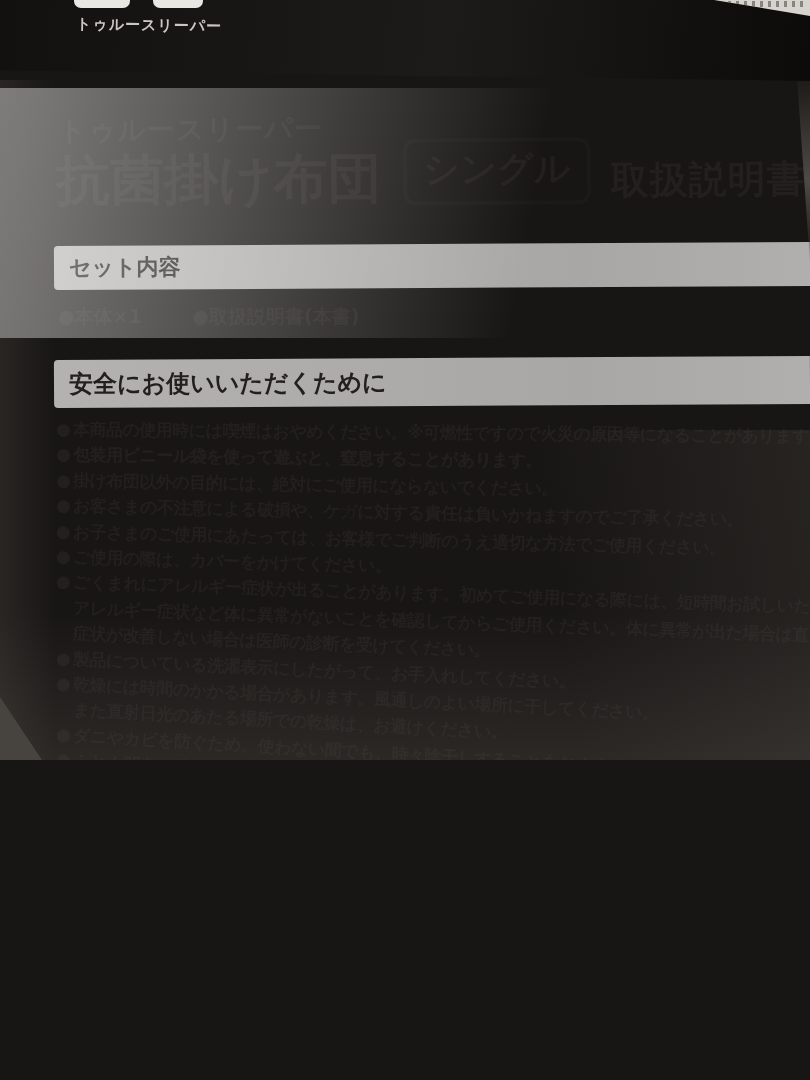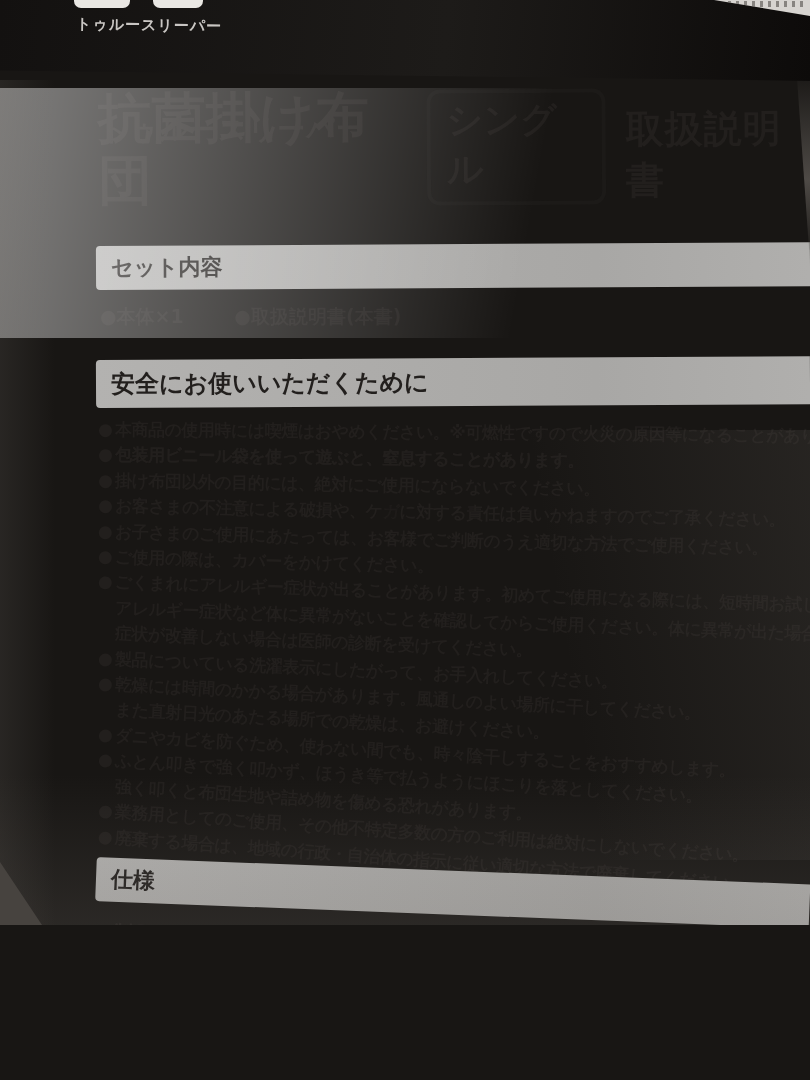--- a/index.html
+++ b/index.html
@@ -1,16 +1,16 @@
 <!DOCTYPE html>
 <html><head>
 <meta charset="utf-8">
 <style>
   html,body{margin:0;padding:0;background:#181614;}
-  .page{position:relative;width:810px;height:925px;overflow:hidden;
+  .page{position:relative;width:810px;height:760px;overflow:hidden;
     background:linear-gradient(150deg,#f2f0ed 0%,#ecead7e 0,#ebe9e6 45%,#e5e3e0 72%,#d9d7d4 100%);
     font-family:"DejaVu Sans",sans-serif;color:#221f1d;}
   
   .top-band{position:absolute;top:0;left:0;width:810px;height:88px;
     background:linear-gradient(95deg,#131110,#1d1b19 55%,#0d0b0a);
     clip-path:polygon(0 0,100% 0,100% 92%,0 80%);z-index:5;}
   .band-brand{position:absolute;left:76px;top:16px;font-size:15px;font-weight:700;
     color:#c9c6c3;letter-spacing:1px;transform:rotate(1deg);}
   .logo-frag{position:absolute;top:-3px;height:11px;background:#e9e7e3;border-radius:0 0 7px 7px;}
   .f1{left:74px;width:56px;}
@@ -28,21 +28,21 @@
     background:linear-gradient(100deg,rgba(255,255,255,.45),rgba(255,255,255,0) 65%);}
   .shade-right{top:430px;right:0;width:330px;height:430px;
     background:linear-gradient(260deg,rgba(115,110,104,.16),rgba(115,110,104,0) 70%);}
   .shade-bottom{bottom:0;left:0;width:810px;height:150px;
     background:linear-gradient(to bottom,rgba(110,105,100,0),rgba(110,105,100,.22));}
   .shade-left{top:80px;left:0;width:55px;height:1000px;
     background:linear-gradient(to right,rgba(115,110,104,.18),rgba(115,110,104,0));}
   .corner-wedge{position:absolute;left:0;bottom:0;width:42px;height:90px;background:#47433f;
     clip-path:polygon(0 30%,100% 100%,0 100%);z-index:6;}
   
-  .content{position:absolute;top:86px;left:0;right:0;z-index:2;margin-left:42px;}
+  .content{position:absolute;top:86px;left:0;right:0;z-index:2;}
   .title-brand{margin:30px 0 0 58px;font-size:28px;line-height:30px;font-weight:900;
     letter-spacing:1px;transform:rotate(-0.5deg);transform-origin:left center;}
   .title-row{margin:2px 0 0 56px;display:flex;align-items:flex-end;height:64px;
     transform:rotate(-0.4deg);transform-origin:left center;}
   .title-product{font-size:54px;line-height:62px;font-weight:900;letter-spacing:0px;}
   .size-badge{border:4px solid #1c1a18;border-radius:13px;padding:3px 16px 7px;
     font-size:36px;font-weight:900;margin:0 20px 4px 22px;}
   .doc-type{font-size:38px;font-weight:900;margin-bottom:2px;letter-spacing:1px;}
   .bar{background:linear-gradient(90deg,#b3b2b0,#a8a7a5 70%,#b0afad);
     margin-left:54px;border-radius:4px 0 0 4px;font-weight:700;transform-origin:left center;}

